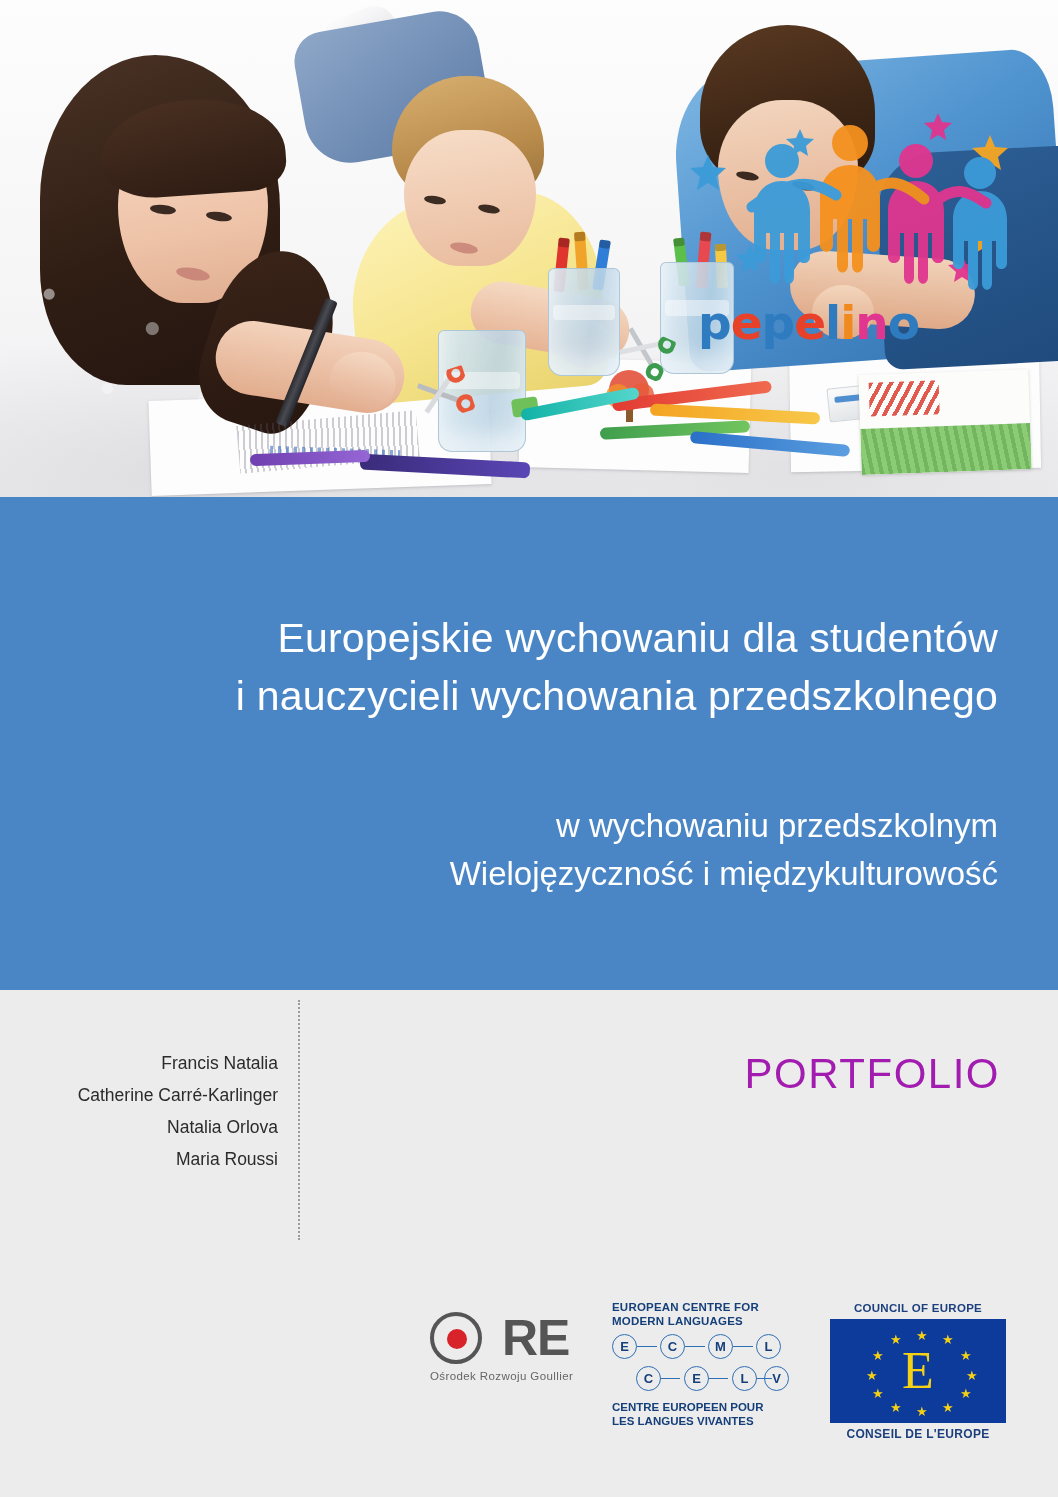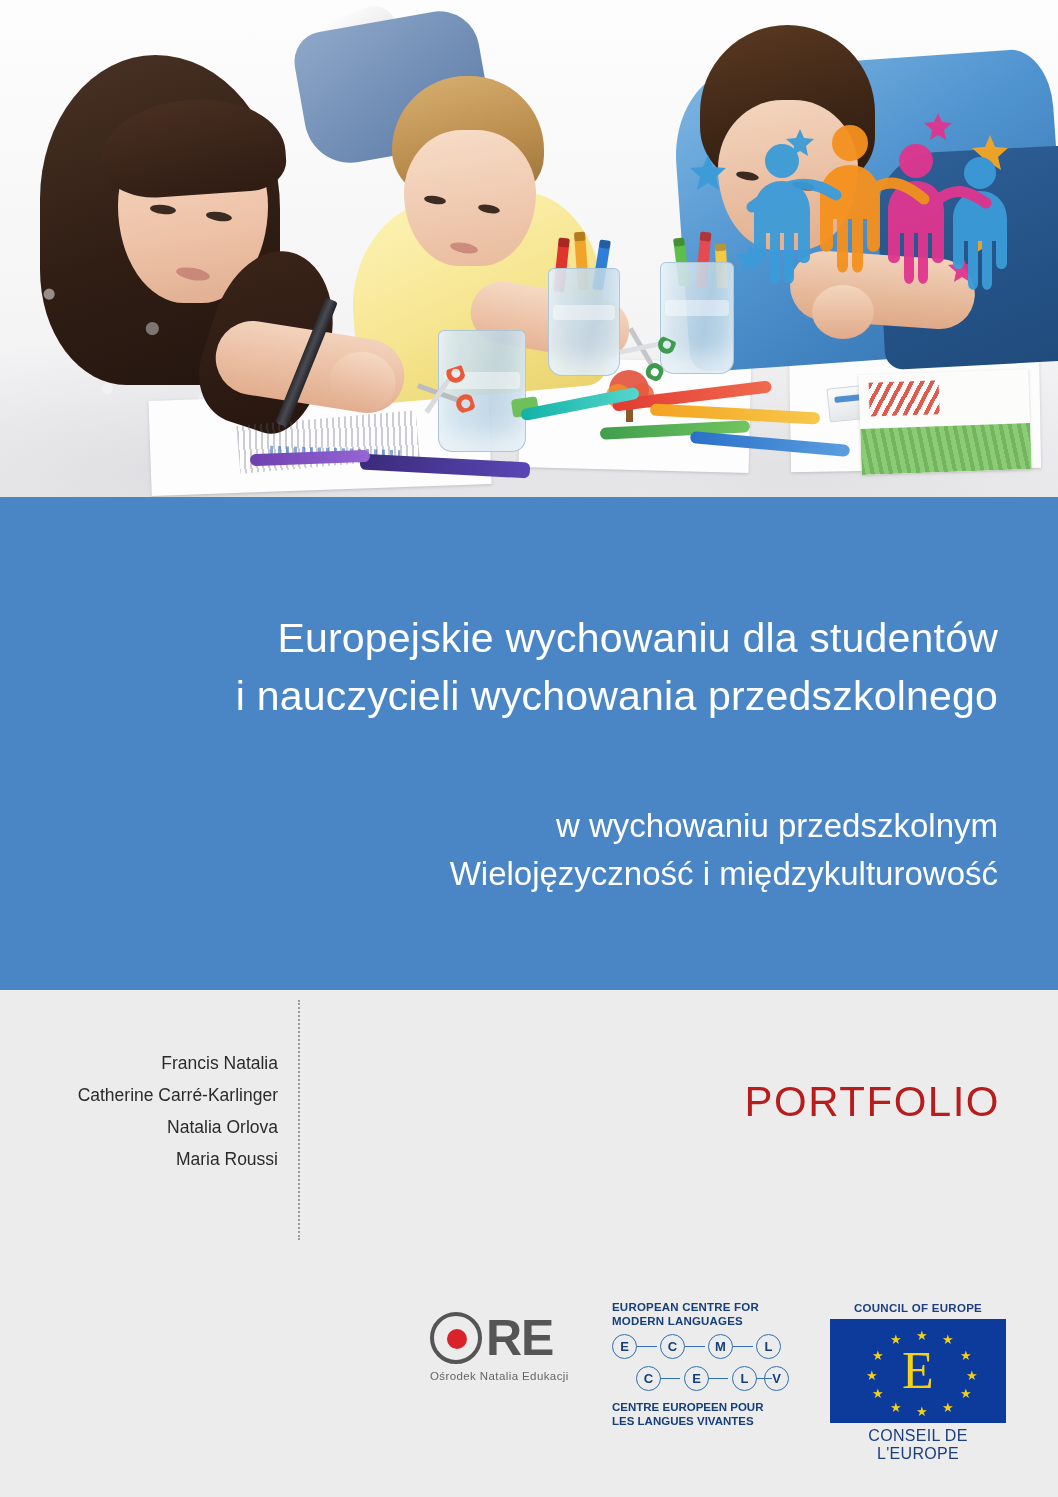--- a/index.html
+++ b/index.html
@@ -299,21 +299,21 @@
   }
   .portfolio-word {
     position: absolute; right: 58px; top: 1050px;
     font-size: 42px; color: #4a86c5; letter-spacing: 1.5px; font-weight: 400;
   }
 
   
   .logos { position: absolute; left: 420px; top: 1300px; width: 600px; height: 150px; }
 
   .ore { position: absolute; left: 10px; top: 12px; width: 180px; height: 110px; }
-  .ore-row { display: flex; align-items: center; gap: 4px; }
+  .ore-row { display: flex; align-items: center; gap: 20px; }
   .ore-o {
     width: 52px; height: 52px; border: 4px solid #555; border-radius: 50%;
     position: relative; display:inline-block;
   }
   .ore-o::after{
     content:""; position:absolute; left:13px; top:13px; width:20px; height:20px;
     background:#d8232a; border-radius:50%;
   }
   .ore-re { font-size: 50px; font-weight: bold; color: #555; letter-spacing: -1px; line-height: 52px;}
   .ore-sub { margin-top: 6px; font-size: 11.5px; color: #666; letter-spacing: .4px; }
@@ -330,21 +330,21 @@
     position:absolute; height: 1.6px; background: #2f6fb5; top: 12px;
   }
   .ecml-bot { font-size: 11.5px; font-weight: bold; line-height: 1.25; }
 
   .coe { position:absolute; left: 408px; top: 2px; width: 180px; height: 148px; color:#1b3f7d; text-align:center;}
   .coe-top { font-size: 11.5px; font-weight: bold; letter-spacing:.3px; }
   .coe-flag {
     margin: 5px auto 4px; width: 176px; height: 104px; background: #0d3b9c;
     position: relative;
   }
-  .coe-bot { font-size: 16px; font-weight: normal; letter-spacing:.3px; }
+  .coe-bot { font-size: 12px; font-weight: bold; letter-spacing:.3px; }
   .coe-e {
     position:absolute; left:50%; top:50%; transform: translate(-50%,-50%);
     font-family: "Liberation Serif", serif; font-size: 52px; color: #f5d116; line-height:1;
   }
   .star { position:absolute; color:#f5d116; font-size: 13px; line-height:1; }
 </style>
 </head>
 <body>
 
 <div class="page">
@@ -466,20 +466,23 @@
           <path d="M226 86 c-18 0 -28 14 -28 30 l0 46 c0 8 12 8 12 0 l0-24 4 0 0 44 c0 9 10 9 10 0 l0-44 4 0 0 44 c0 9 10 9 10 0 l0-44 4 0 0 24 c0 8 12 8 12 0 l0-46 c0-16 -10-30 -28-30z" fill="#e0368f"></path>
 
           <circle cx="290" cy="78" r="16" fill="#3b9bd8"></circle>
           <path d="M290 96 c-17 0 -27 13 -27 28 l0 44 c0 8 11 8 11 0 l0-22 4 0 0 42 c0 9 10 9 10 0 l0-42 4 0 0 42 c0 9 10 9 10 0 l0-42 4 0 0 22 c0 8 11 8 11 0 l0-44 c0-15 -10-28 -27-28z" fill="#3b9bd8"></path>
 
           <path d="M62 112 C100 84, 122 84, 146 100" stroke="#3b9bd8" stroke-width="11" fill="none" stroke-linecap="round"></path>
           <path d="M176 98 C198 82, 212 86, 234 104" stroke="#f5911e" stroke-width="11" fill="none" stroke-linecap="round"></path>
           <path d="M246 106 C264 92, 276 94, 296 108" stroke="#e0368f" stroke-width="11" fill="none" stroke-linecap="round"></path>
         </g>
       </svg>
+      <div class="logo-word">
+        <span style="color: rgb(47, 123, 192);">p</span><span style="color: rgb(232, 65, 42);">e</span><span style="color: rgb(47, 123, 192);">p</span><span style="color: rgb(232, 65, 42);">e</span><span style="color: rgb(47, 123, 192);">l</span><span style="color: rgb(240, 138, 31);">i</span><span style="color: rgb(224, 54, 143);">n</span><span style="color: rgb(47, 123, 192);">o</span>
+      </div>
     </div>
   </div>
 
   <div class="title-band" style="background: rgb(74, 134, 197);">
     <div class="title-main">
       <div>Europejskie wychowaniu dla studentów</div>
       <div>i nauczycieli wychowania przedszkolnego</div>
     </div>
     <div class="title-sub">
       <div>w wychowaniu przedszkolnym</div>
@@ -491,30 +494,30 @@
 
   <div class="divider-dotted"></div>
 
   <div class="authors">
     <div>Francis Natalia</div>
     <div>Catherine Carré-Karlinger</div>
     <div>Natalia Orlova</div>
     <div>Maria Roussi</div>
   </div>
 
-  <div class="portfolio-word" style="color: #b91c1c; margin-top: 28px;">PORTFOLIO</div>
+  <div class="portfolio-word" style="color: #a21caf;">PORTFOLIO</div>
 
   <div class="logos">
 
     <div class="ore">
       <div class="ore-row">
         <span class="ore-o"></span>
         <span class="ore-re">RE</span>
       </div>
-      <div class="ore-sub">Ośrodek Natalia Edukacji</div>
+      <div class="ore-sub">Ośrodek Rozwoju Goullier</div>
     </div>
 
     <div class="ecml">
       <div class="ecml-top">
         <div>EUROPEAN CENTRE FOR</div>
         <div>MODERN    LANGUAGES</div>
       </div>
       <div class="ecml-grid">
         <div class="ecml-line" style="left:25px; width:20px;"></div>
         <div class="ecml-line" style="left:73px; width:20px;"></div>

